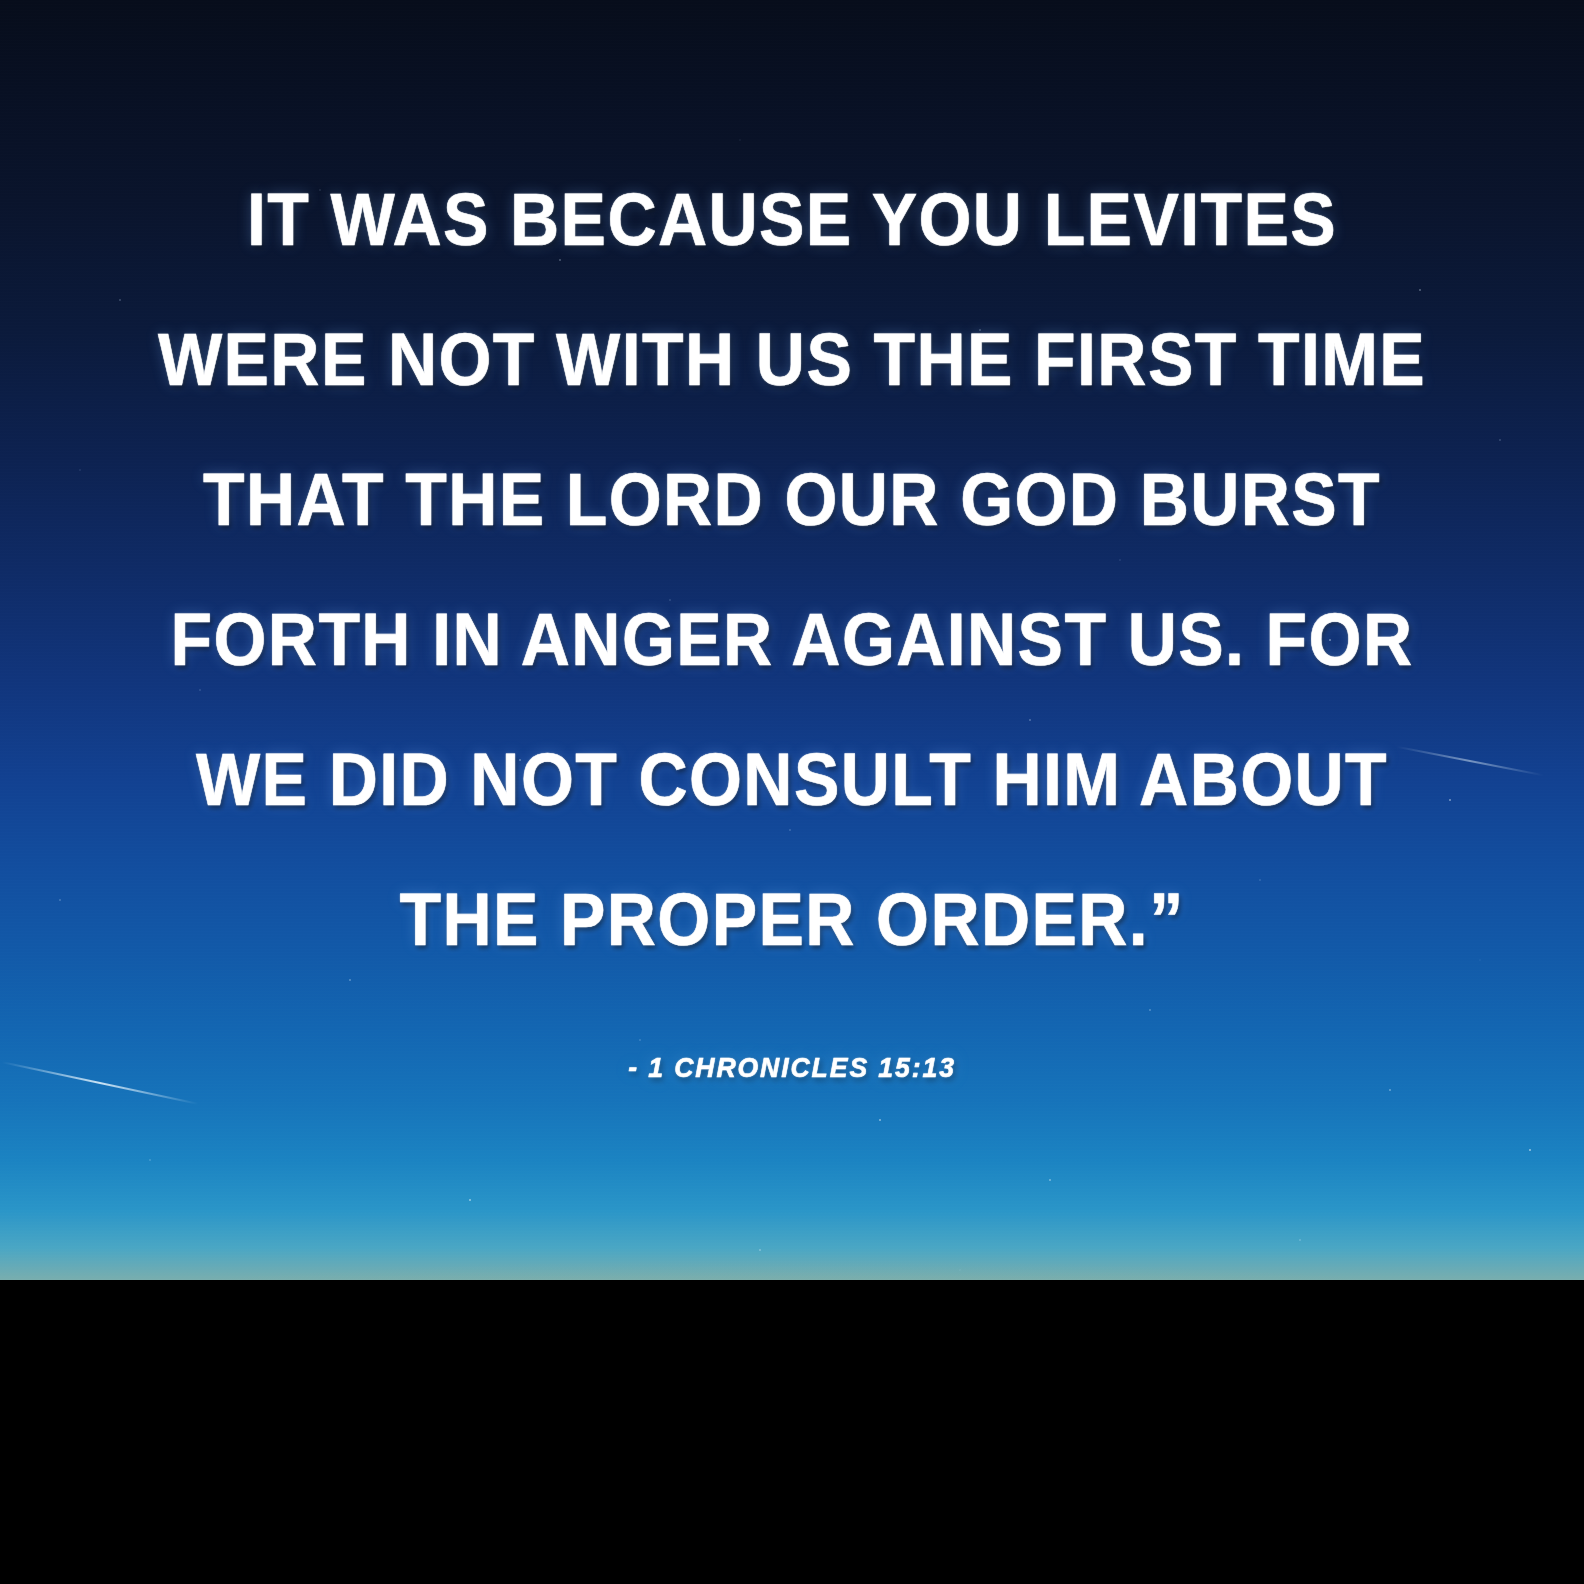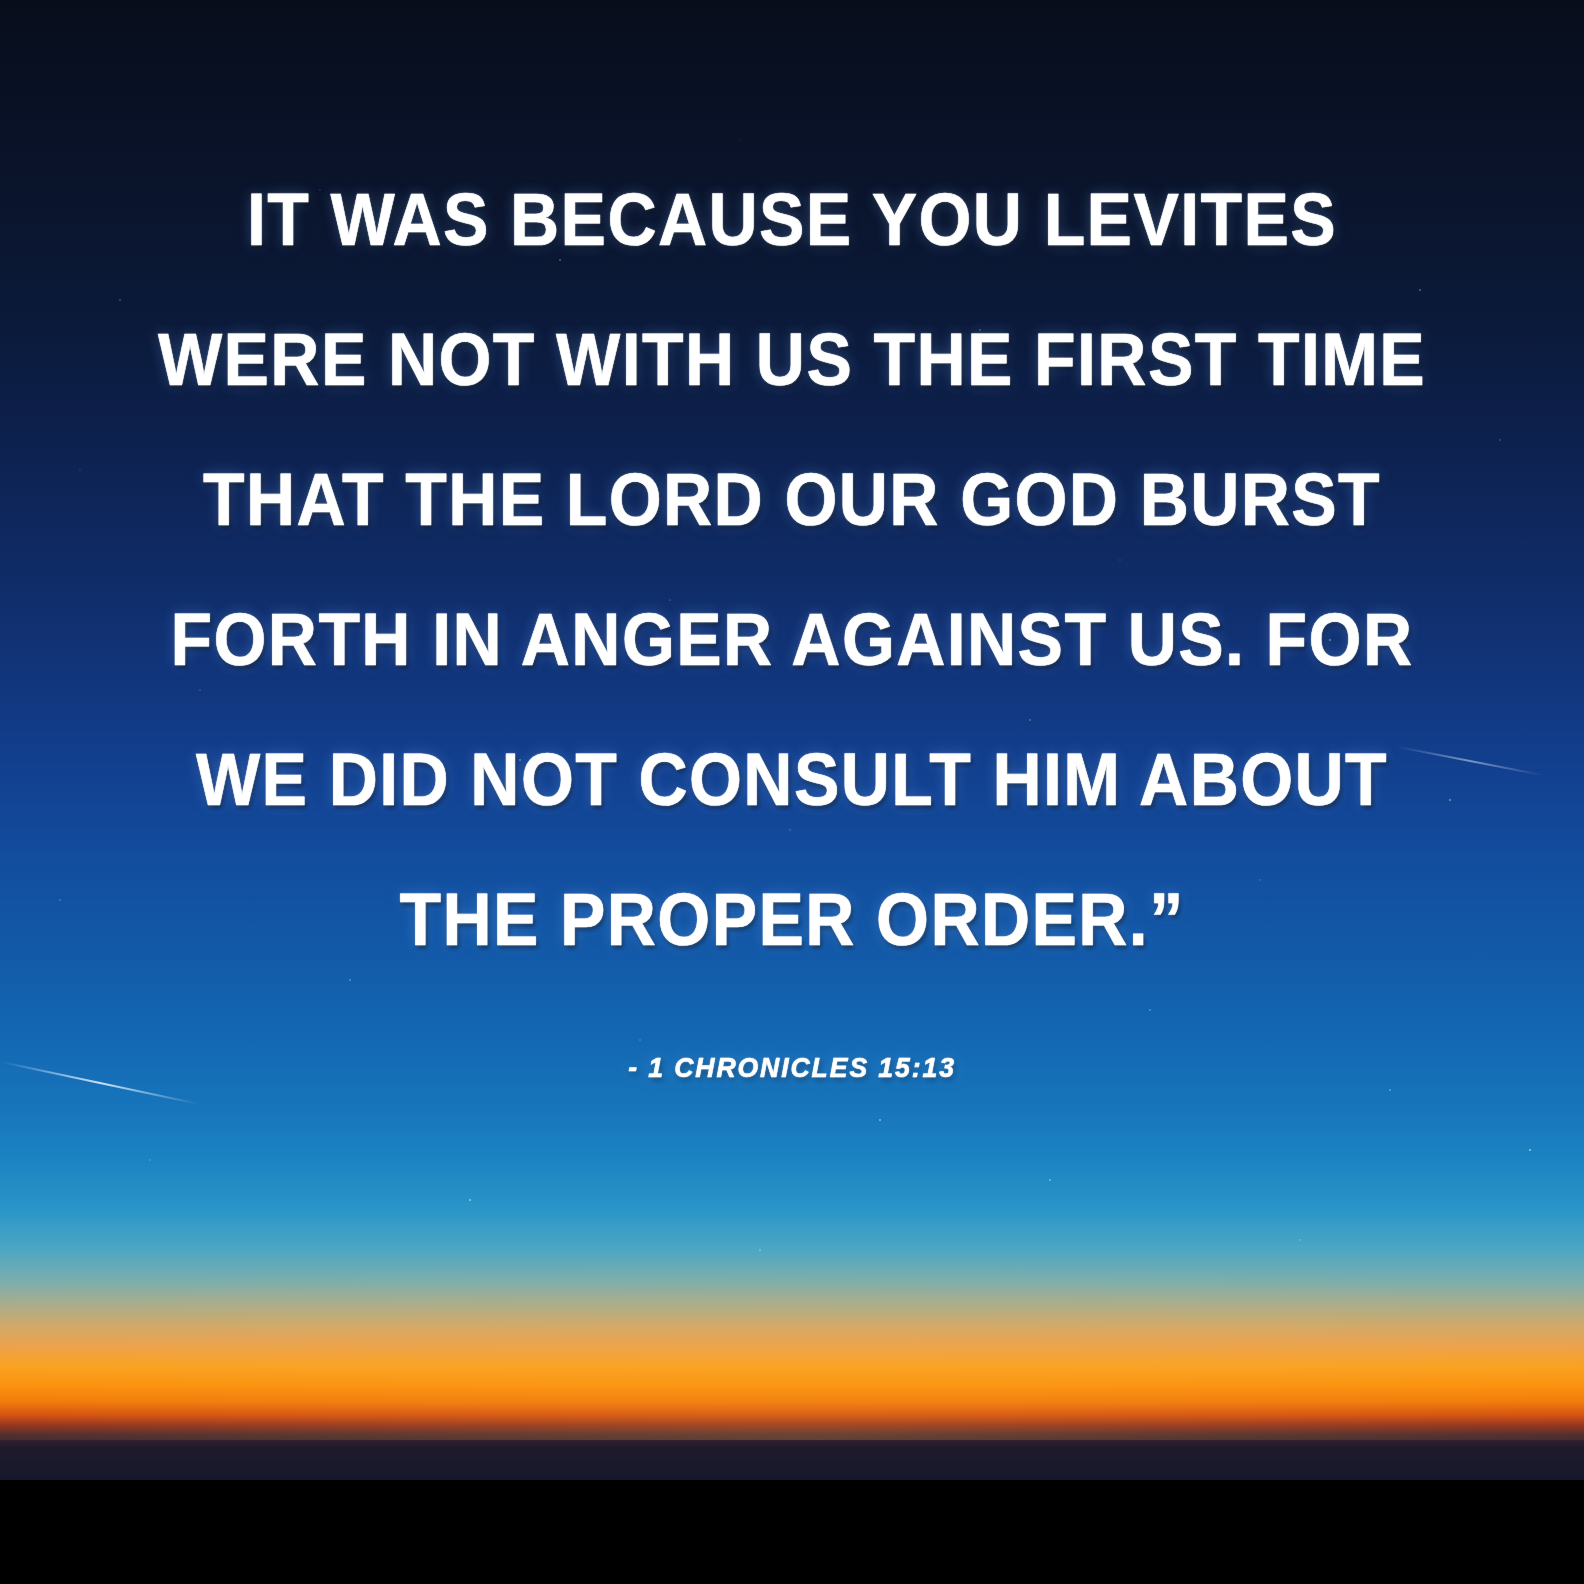--- a/index.html
+++ b/index.html
@@ -11,21 +11,21 @@
   body {
     width: 1584px;
     height: 1584px;
     overflow: hidden;
     font-family: "Liberation Sans", sans-serif;
   }
 
   #scene {
     position: relative;
     width: 1584px;
-    height: 1480px;
+    height: 1280px;
     overflow: hidden;
     isolation: isolate;
   }
 
   
   .sky {
     position: absolute;
     inset: 0;
     background: linear-gradient(
       180deg,

